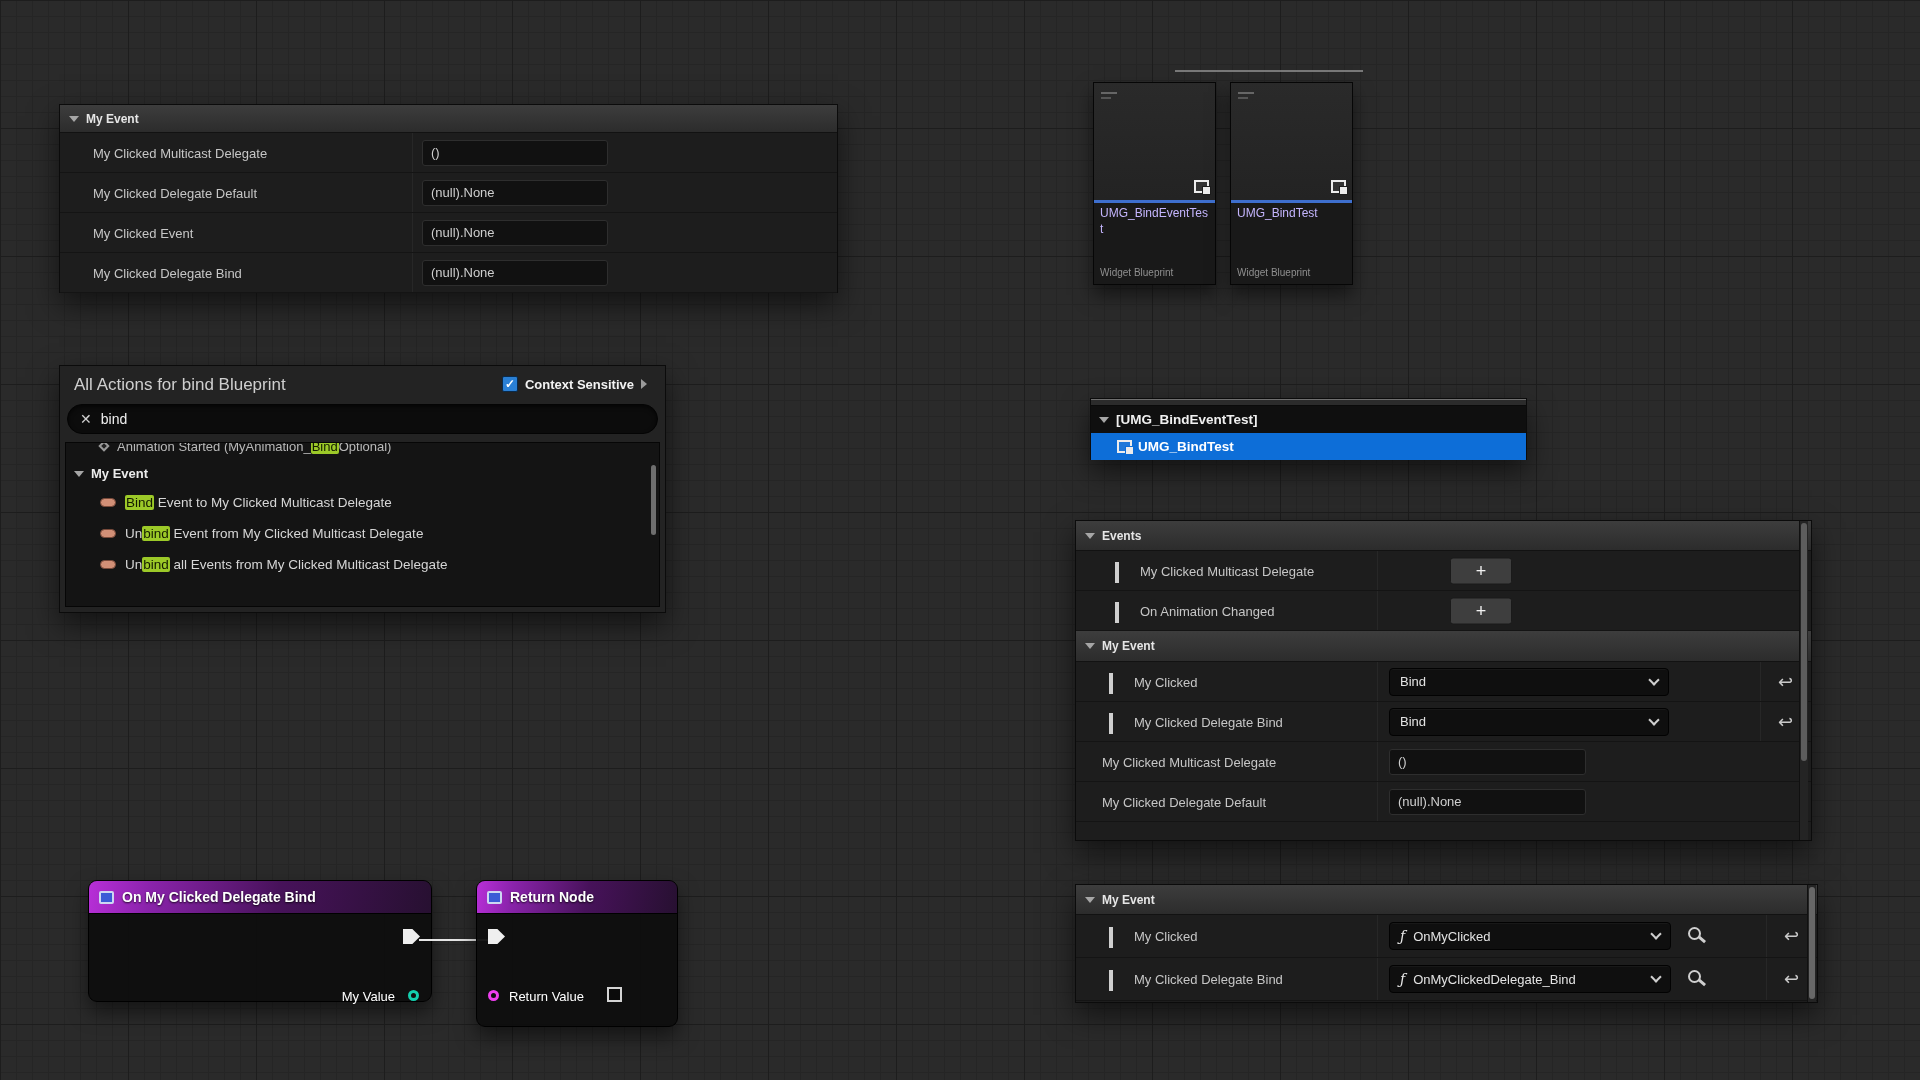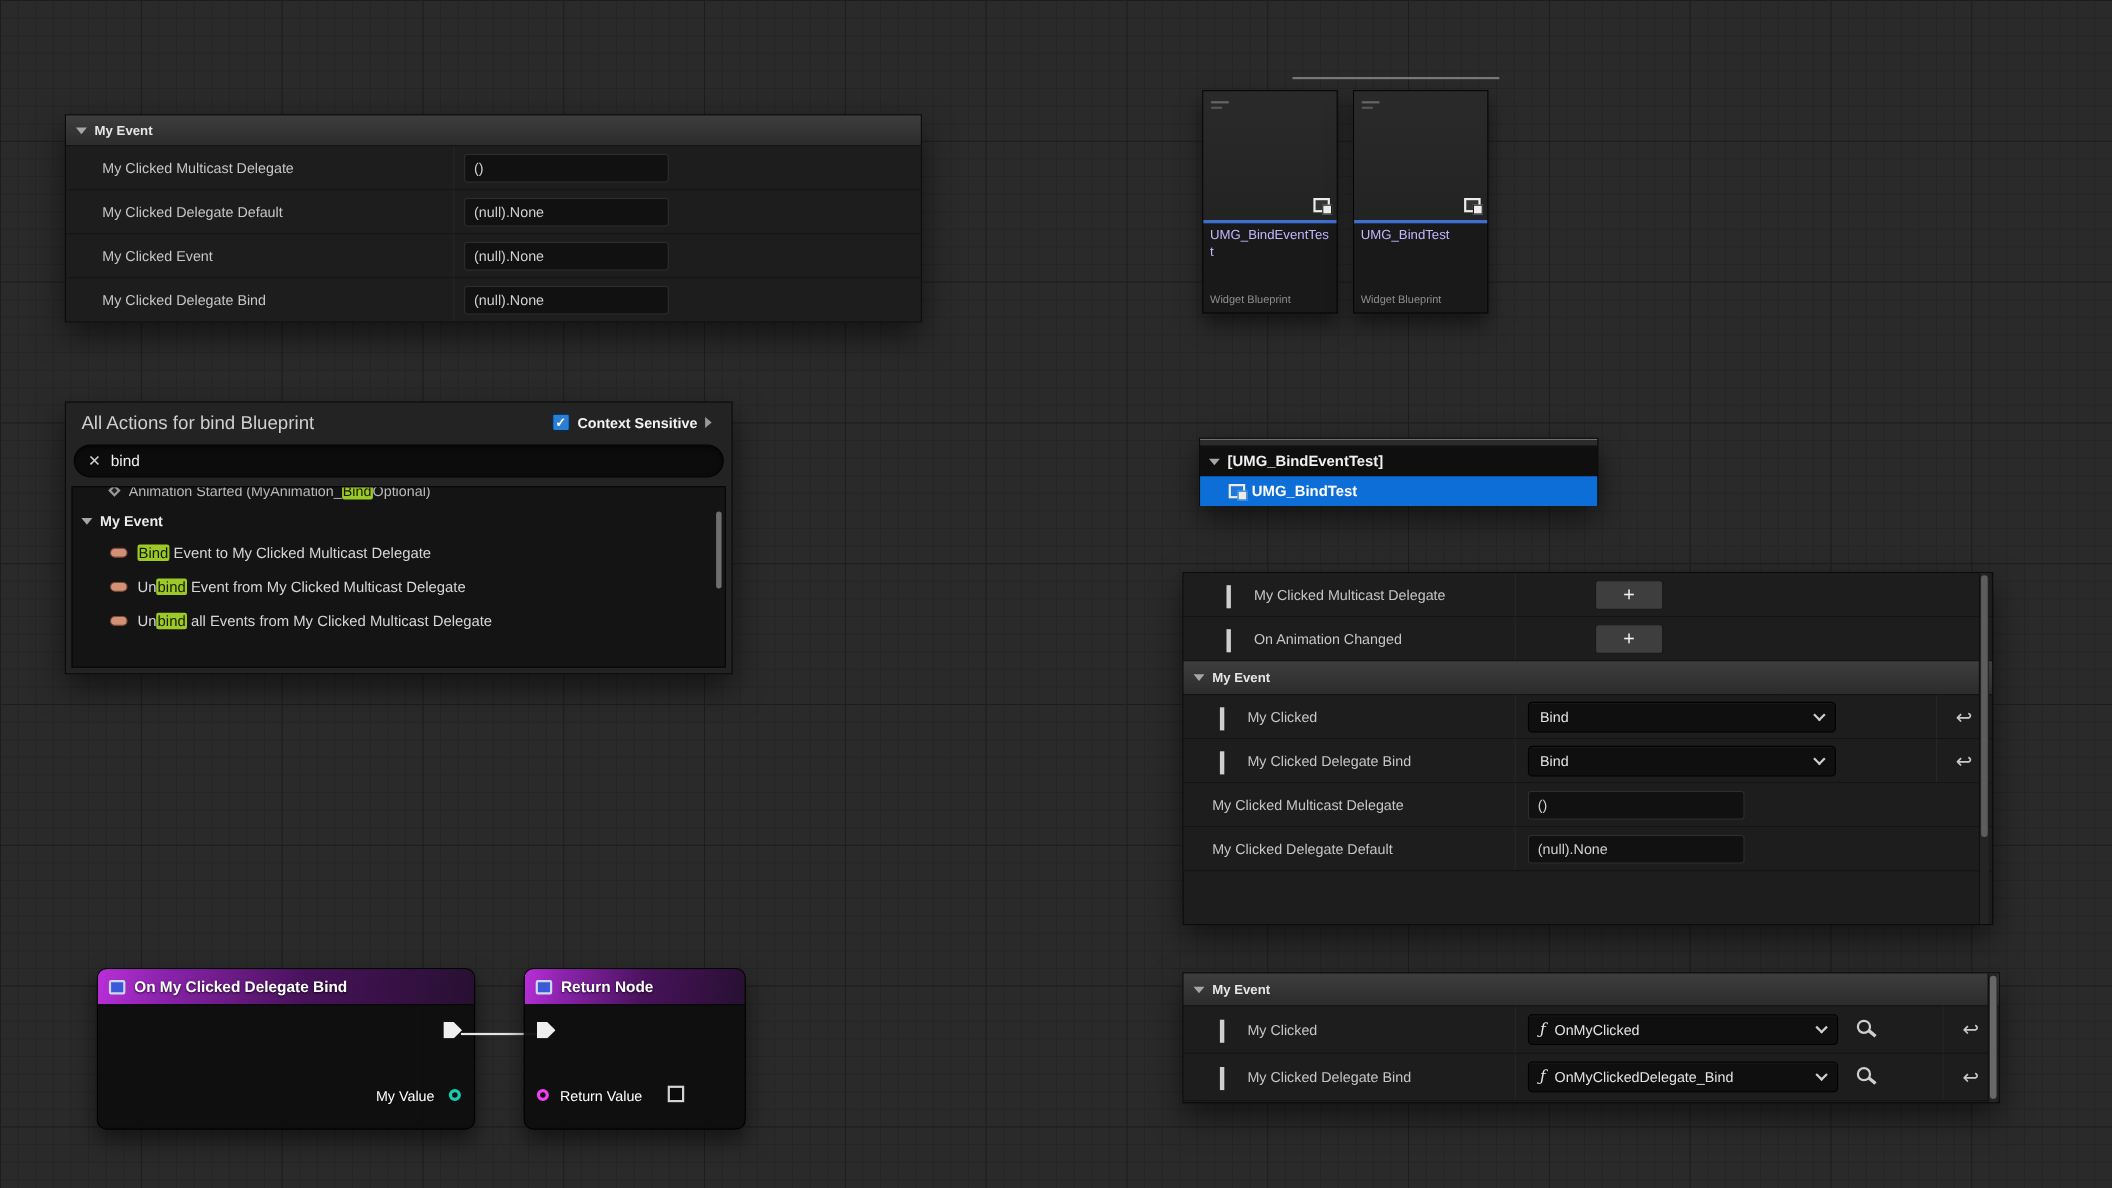--- a/index.html
+++ b/index.html
@@ -184,33 +184,37 @@
         <span class="ml" style="left:7px;top:9px;width:16px;height:2px"></span>
         <span class="ml" style="left:7px;top:14px;width:10px;height:2px;background:#555"></span>
         <span class="umg" style="position:absolute;right:6px;bottom:7px"></span>
       </div>
       <div class="bar"></div>
       <div class="aname">UMG_BindTest</div>
       <div class="atype">Widget Blueprint</div>
     </div>
   </div>
 
-  <div class="panel" id="hier" style="left:1090px;top:398px;width:363px;height:62px">
+  <div class="panel" id="hier" style="left:1090px;top:398px;width:437px;height:62px">
     <div class="hstrip"></div>
     <div class="hroot">
       <span class="tri"></span>
       <span>[UMG_BindEventTest]</span>
     </div>
     <div class="hsel">
       <span class="umg onblue"></span>
       <span>UMG_BindTest</span>
     </div>
   </div>
 
   <div class="panel" id="p5" style="left:1075px;top:520px;width:737px;height:321px">
+    <div class="cat" style="height:30px">
+      <span class="tri"></span>
+      <span>Events</span>
+    </div>
     <div class="row" style="height:40px">
       <span class="ic" style="left:38px"><span class="dmd"></span></span>
       <span class="lab" style="left:64px">My Clicked Multicast Delegate</span>
       <span class="vline" style="left:301px"></span>
       <span class="plus" style="left:374px">+</span>
     </div>
     <div class="row" style="height:40px">
       <span class="ic" style="left:38px"><span class="dmd"></span></span>
       <span class="lab" style="left:64px">On Animation Changed</span>
       <span class="vline" style="left:301px"></span>
@@ -286,21 +290,21 @@
       </span>
       <span class="mag" style="left:612px"></span>
       <span class="vline" style="left:690px"></span>
       <span class="undo" style="left:708px">↩</span>
     </div>
     <div class="vscroll" style="left:731px;top:0;bottom:0;width:9px">
       <div class="vthumb" style="top:2px;height:112px;background:#676767"></div>
     </div>
   </div>
 
-  <div class="node" style="left:88px;top:880px;width:344px;height:147px">
+  <div class="node" style="left:88px;top:880px;width:344px;height:122px">
     <div class="nhead">
       <span class="nico"></span>
       <span>On My Clicked Delegate Bind</span>
     </div>
     <span class="execpin" style="right:11px;top:48px"></span>
     <span class="pinlab" style="right:36px;top:108px">My Value</span>
     <span class="ringpin" style="right:12px;top:109px;border-color:var(--pin_teal)"></span>
   </div>
 
   <div class="wire" style="left:419px;top:939px;width:69px"></div>

